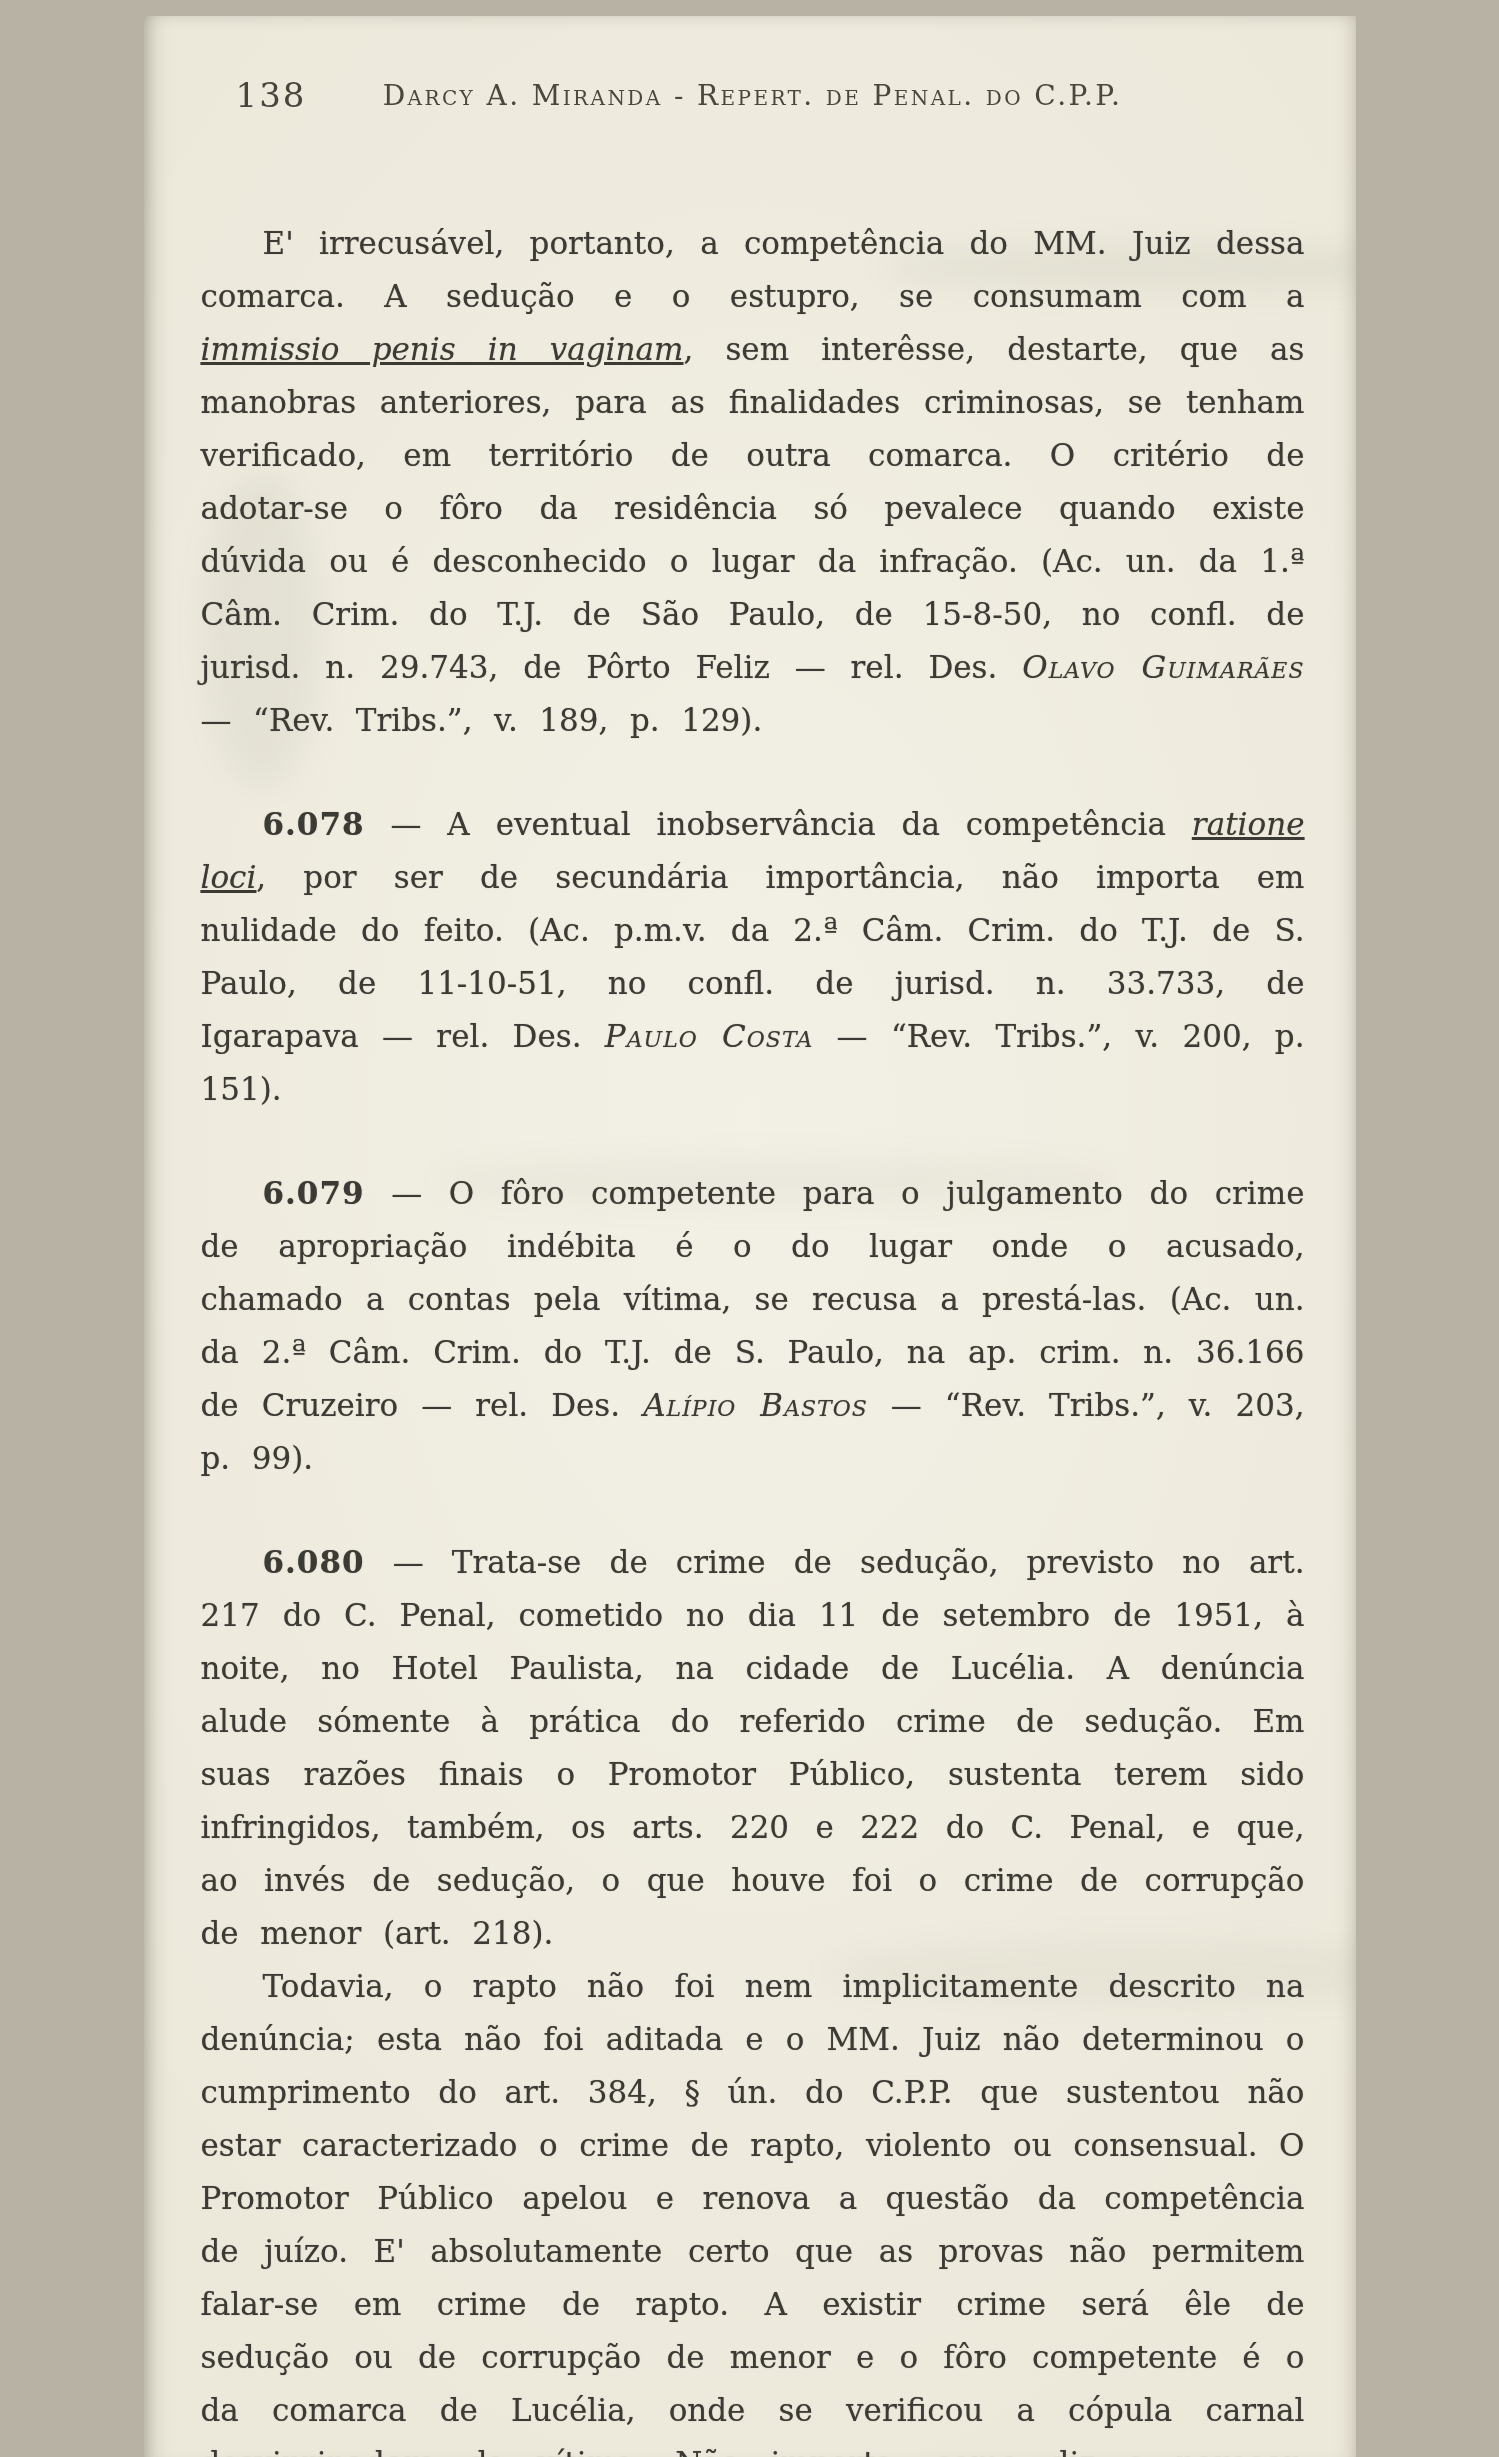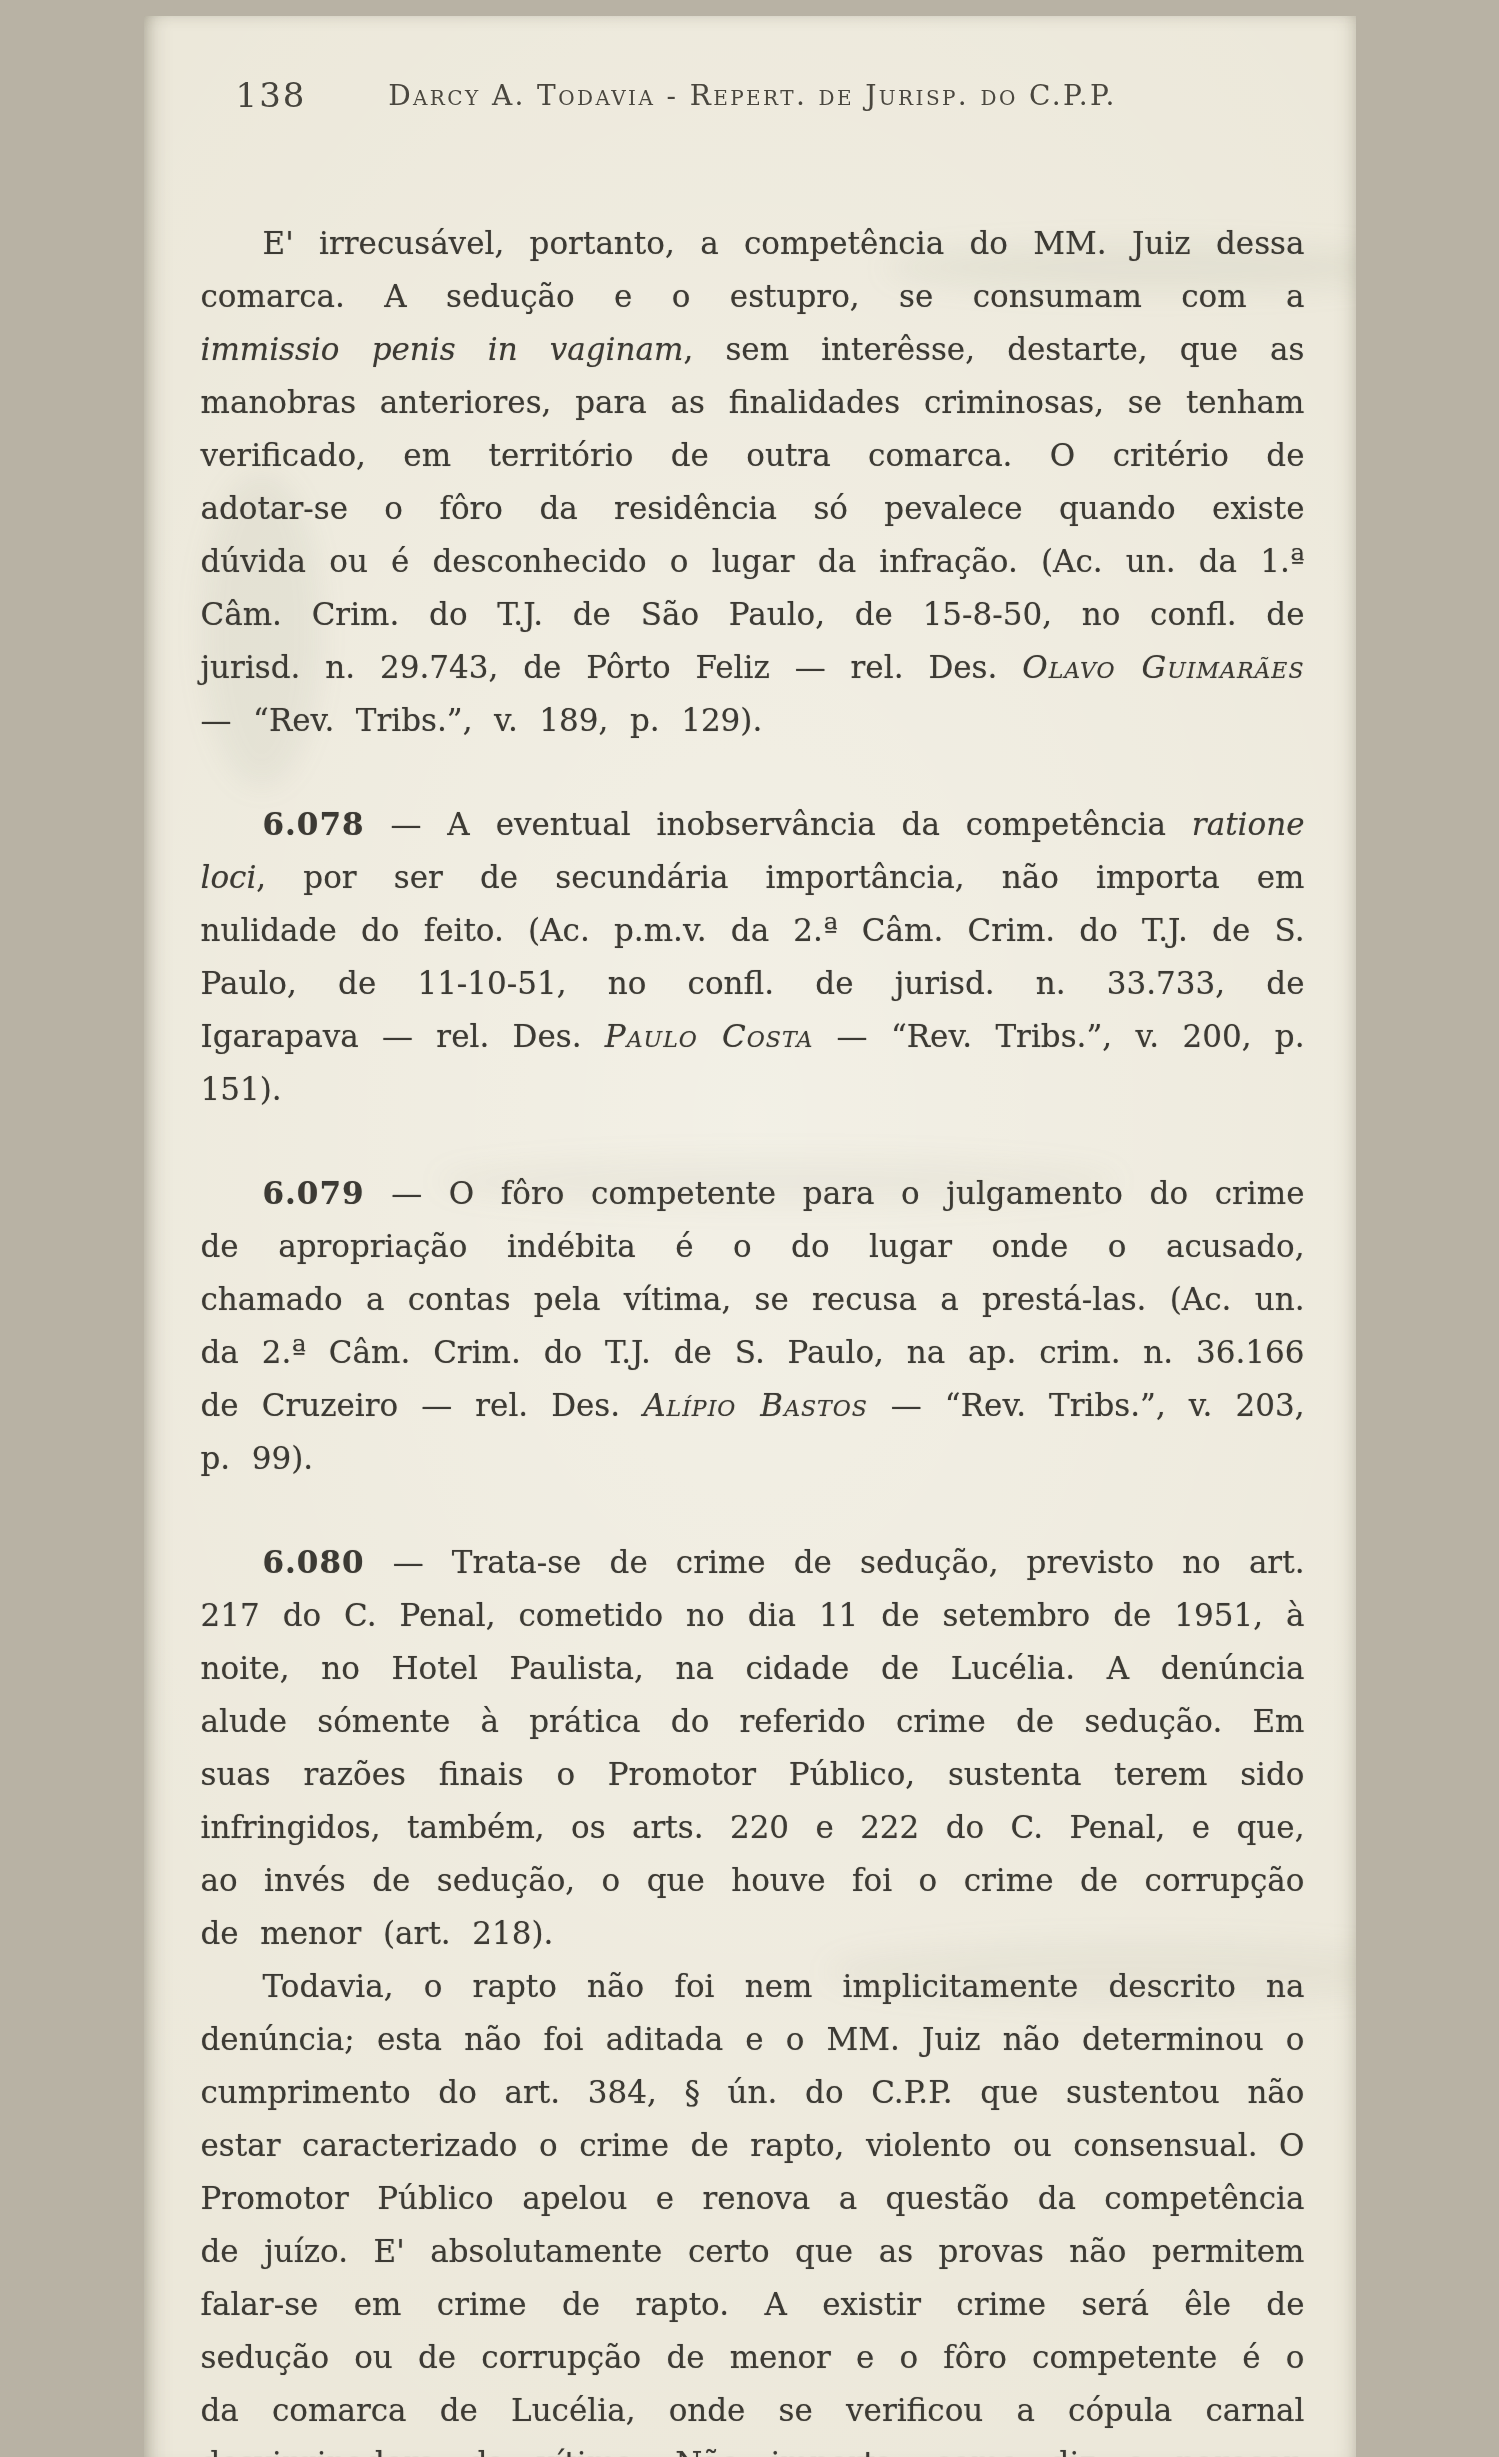--- a/index.html
+++ b/index.html
@@ -76,35 +76,35 @@
     text-shadow: 0 0 1px rgba(64,60,50,0.45);
   }
   .para {
     margin: 0;
     padding: 0;
   }
   .para.indent { text-indent: 62px; }
   .para.gap    { margin-top: 51px; }
 
   .seg-b  { font-weight: bold; letter-spacing: 1px; }
-  .seg-i  { font-style: italic; }
+  .seg-i  { font-style: italic; text-decoration: underline; }
   .seg-sc { font-variant: small-caps; letter-spacing: 1px; font-style: italic; }
 </style>
 </head>
 <body>
 
 <div class="page">
   <div class="smudge smudge-1"></div>
   <div class="smudge smudge-2"></div>
   <div class="smudge smudge-3"></div>
   <div class="smudge smudge-4"></div>
 
   <div class="header-row">
     <span class="page-number">138</span>
-    <span class="running-title">Darcy A. Todavia - Repert. de Jurisp. do C.P.P.</span>
+    <span class="running-title">Darcy A. Miranda - Repert. de Penal. do C.P.P.</span>
   </div>
 
   <div class="text-block">
       <p class="para indent"><span>E' irrecusável, portanto, a competência do MM. Juiz dessa comarca. A sedução e o estupro, se consumam com a </span><span class="seg-i">immissio penis in vaginam</span><span>, sem interêsse, destarte, que as manobras anteriores, para as finalidades criminosas, se tenham verificado, em território de outra comarca. O critério de adotar-se o fôro da residência só pevalece quando existe dúvida ou é desconhecido o lugar da infração. (Ac. un. da 1.ª Câm. Crim. do T.J. de São Paulo, de 15-8-50, no confl. de jurisd. n. 29.743, de Pôrto Feliz — rel. Des. </span><span class="seg-sc">Olavo Guimarães</span><span> — “Rev. Tribs.”, v. 189, p. 129).</span></p>
       <p class="para indent gap"><span class="seg-b">6.078</span><span> — A eventual inobservância da competência </span><span class="seg-i">ratione loci</span><span>, por ser de secundária importância, não importa em nulidade do feito. (Ac. p.m.v. da 2.ª Câm. Crim. do T.J. de S. Paulo, de 11-10-51, no confl. de jurisd. n. 33.733, de Igarapava — rel. Des. </span><span class="seg-sc">Paulo Costa</span><span> — “Rev. Tribs.”, v. 200, p. 151).</span></p>
       <p class="para indent gap"><span class="seg-b">6.079</span><span> — O fôro competente para o julgamento do crime de apropriação indébita é o do lugar onde o acusado, chamado a contas pela vítima, se recusa a prestá-las. (Ac. un. da 2.ª Câm. Crim. do T.J. de S. Paulo, na ap. crim. n. 36.166 de Cruzeiro — rel. Des. </span><span class="seg-sc">Alípio Bastos</span><span> — “Rev. Tribs.”, v. 203, p. 99).</span></p>
       <p class="para indent gap"><span class="seg-b">6.080</span><span> — Trata-se de crime de sedução, previsto no art. 217 do C. Penal, cometido no dia 11 de setembro de 1951, à noite, no Hotel Paulista, na cidade de Lucélia. A denúncia alude sómente à prática do referido crime de sedução. Em suas razões finais o Promotor Público, sustenta terem sido infringidos, também, os arts. 220 e 222 do C. Penal, e que, ao invés de sedução, o que houve foi o crime de corrupção de menor (art. 218).</span></p>
       <p class="para indent"><span>Todavia, o rapto não foi nem implicitamente descrito na denúncia; esta não foi aditada e o MM. Juiz não determinou o cumprimento do art. 384, § ún. do C.P.P. que sustentou não estar caracterizado o crime de rapto, violento ou consensual. O Promotor Público apelou e renova a questão da competência de juízo. E' absolutamente certo que as provas não permitem falar-se em crime de rapto. A existir crime será êle de sedução ou de corrupção de menor e o fôro competente é o da comarca de Lucélia, onde se verificou a cópula carnal desvirginadora da vítima. Não importa, como diz o parecer, que em outra comarca se tivesse iniciado a sedução, com a captação da vontade da ofendida. Aliás, o Promotor Público que denunciou, sentiu sua incompetência le-</span></p>
     </div>
 </div>

